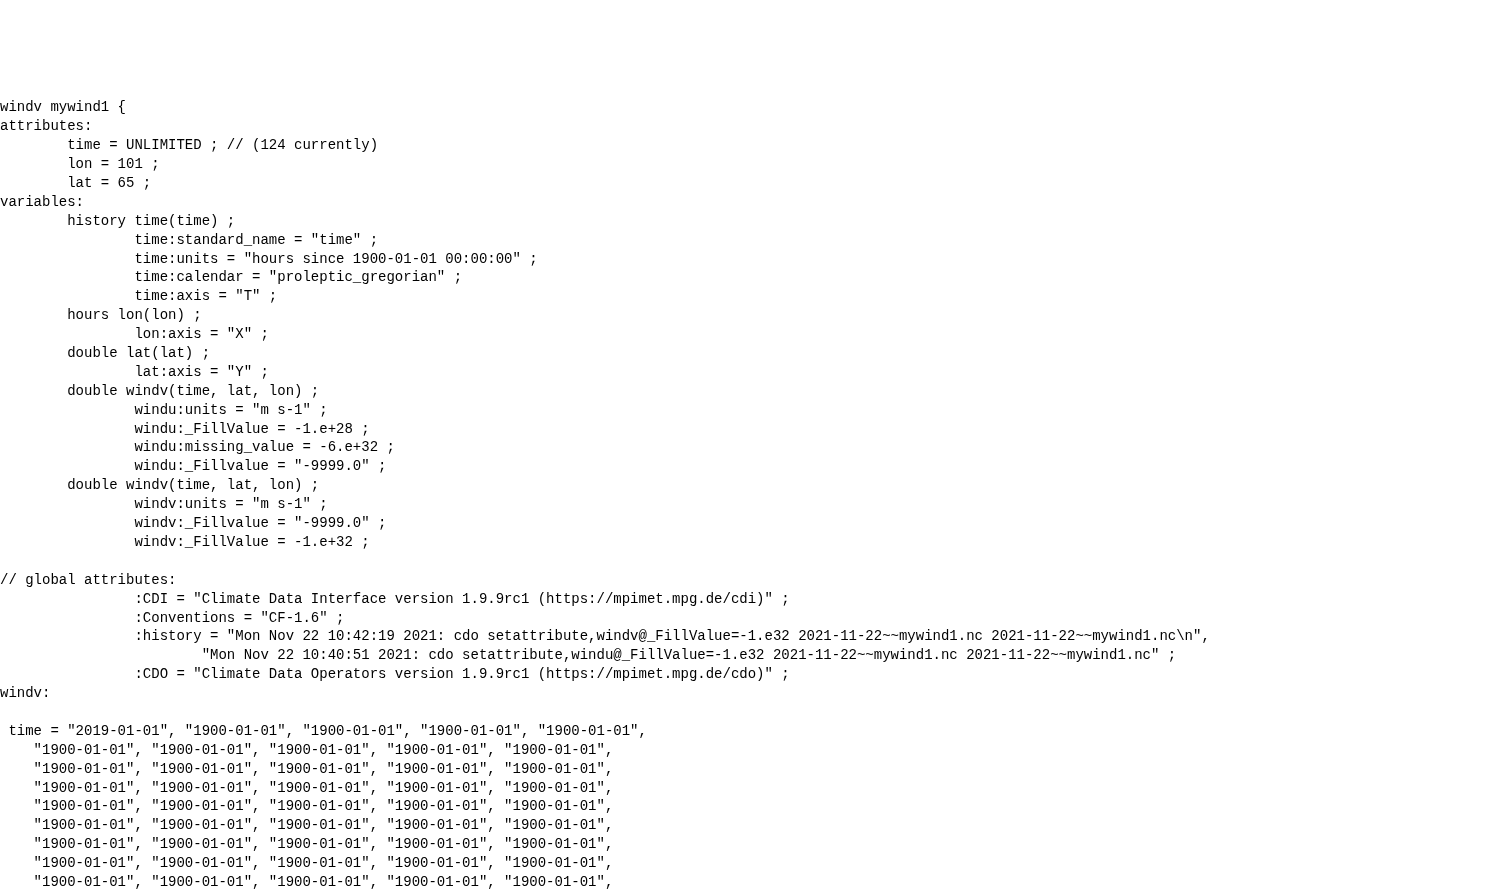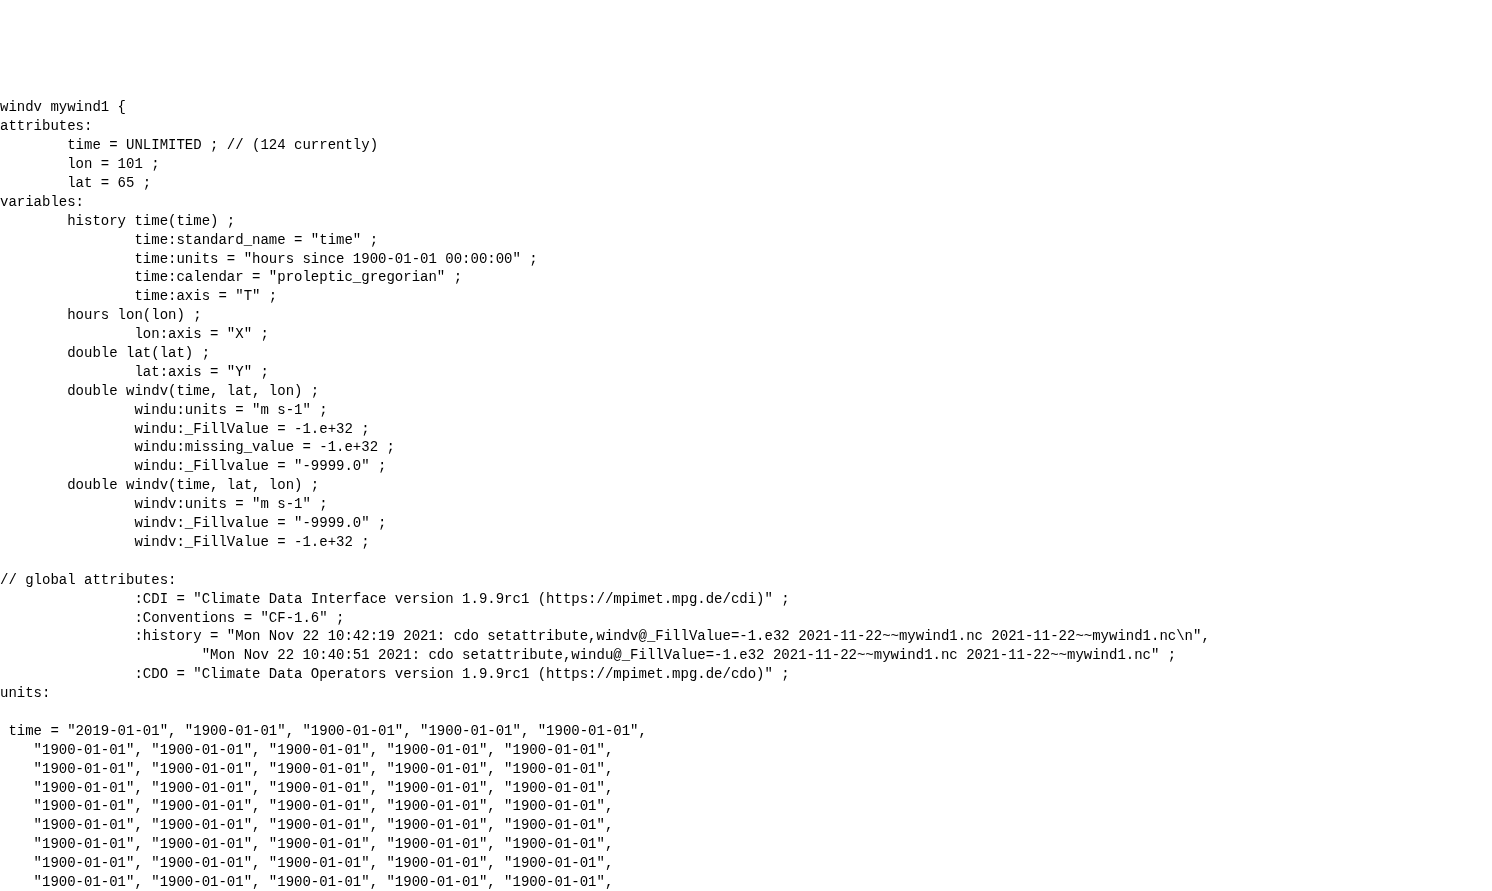--- a/index.html
+++ b/index.html
@@ -32,35 +32,35 @@
 <span>                time:standard_name = "time" ;</span>
 <span>                time:units = "hours since 1900-01-01 00:00:00" ;</span>
 <span>                time:calendar = "proleptic_gregorian" ;</span>
 <span>                time:axis = "T" ;</span>
 <span>        hours lon(lon) ;</span>
 <span>                lon:axis = "X" ;</span>
 <span>        double lat(lat) ;</span>
 <span>                lat:axis = "Y" ;</span>
 <span>        double windv(time, lat, lon) ;</span>
 <span>                windu:units = "m s-1" ;</span>
-<span>                windu:_FillValue = -1.e+32 ;</span>
-<span>                windu:missing_value = -1.e+32 ;</span>
+<span>                windu:_FillValue = -1.e+28 ;</span>
+<span>                windu:missing_value = -6.e+32 ;</span>
 <span>                windu:_Fillvalue = "-9999.0" ;</span>
 <span>        double windv(time, lat, lon) ;</span>
 <span>                windv:units = "m s-1" ;</span>
 <span>                windv:_Fillvalue = "-9999.0" ;</span>
 <span>                windv:_FillValue = -1.e+32 ;</span>
 <span></span>
 <span>// global attributes:</span>
 <span>                :CDI = "Climate Data Interface version 1.9.9rc1 (https://mpimet.mpg.de/cdi)" ;</span>
 <span>                :Conventions = "CF-1.6" ;</span>
 <span>                :history = "Mon Nov 22 10:42:19 2021: cdo setattribute,windv@_FillValue=-1.e32 2021-11-22~~mywind1.nc 2021-11-22~~mywind1.nc\n",</span>
 <span>                        "Mon Nov 22 10:40:51 2021: cdo setattribute,windu@_FillValue=-1.e32 2021-11-22~~mywind1.nc 2021-11-22~~mywind1.nc" ;</span>
 <span>                :CDO = "Climate Data Operators version 1.9.9rc1 (https://mpimet.mpg.de/cdo)" ;</span>
-<span>units:</span>
+<span>windv:</span>
 <span></span>
 <span> time = "2019-01-01", "1900-01-01", "1900-01-01", "1900-01-01", "1900-01-01",</span>
 <span>    "1900-01-01", "1900-01-01", "1900-01-01", "1900-01-01", "1900-01-01",</span>
 <span>    "1900-01-01", "1900-01-01", "1900-01-01", "1900-01-01", "1900-01-01",</span>
 <span>    "1900-01-01", "1900-01-01", "1900-01-01", "1900-01-01", "1900-01-01",</span>
 <span>    "1900-01-01", "1900-01-01", "1900-01-01", "1900-01-01", "1900-01-01",</span>
 <span>    "1900-01-01", "1900-01-01", "1900-01-01", "1900-01-01", "1900-01-01",</span>
 <span>    "1900-01-01", "1900-01-01", "1900-01-01", "1900-01-01", "1900-01-01",</span>
 <span>    "1900-01-01", "1900-01-01", "1900-01-01", "1900-01-01", "1900-01-01",</span>
 <span>    "1900-01-01", "1900-01-01", "1900-01-01", "1900-01-01", "1900-01-01",</span>

